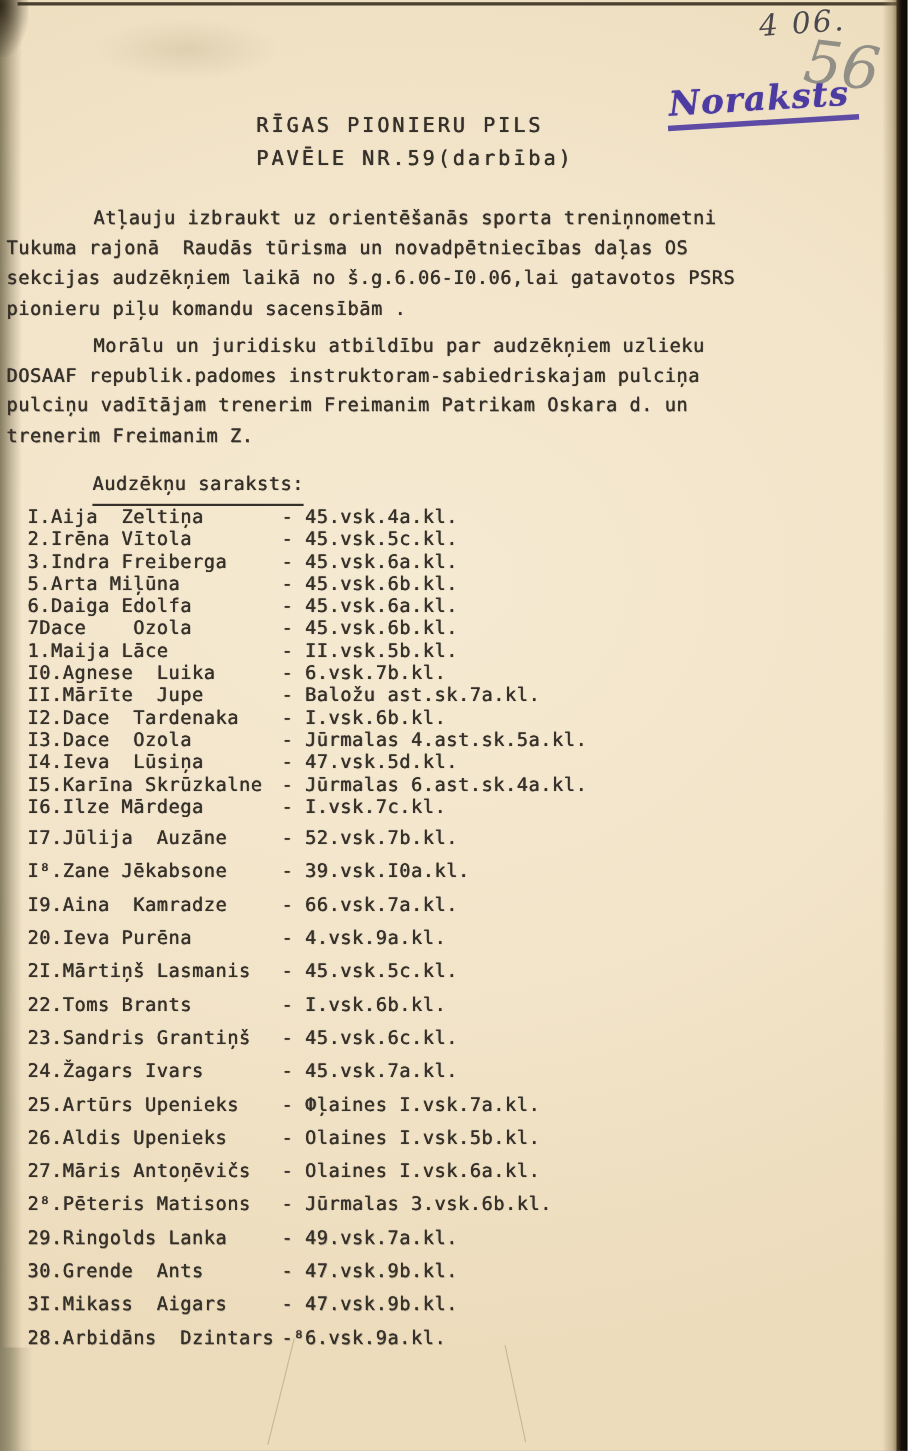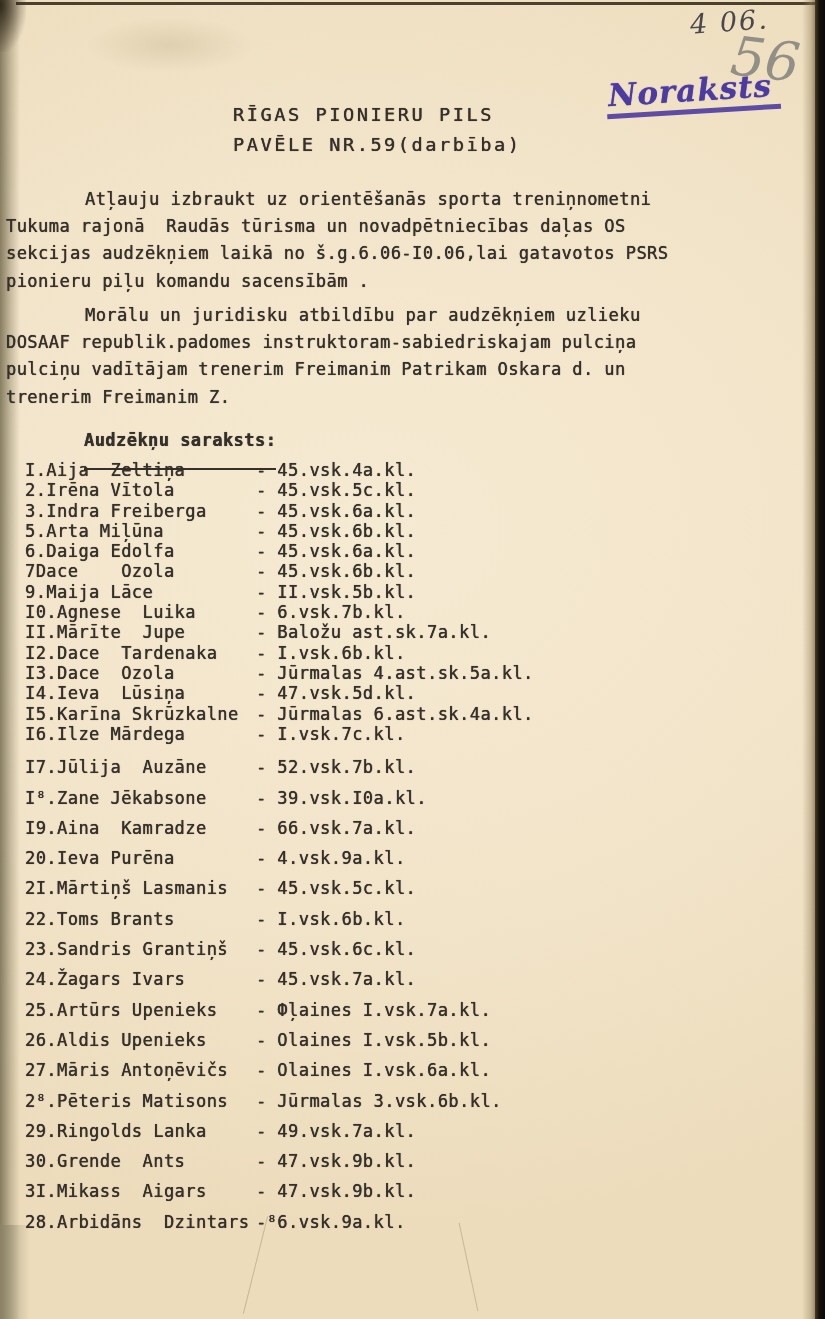--- a/index.html
+++ b/index.html
@@ -56,29 +56,29 @@
     font-size:18.5px;font-weight:normal;letter-spacing:2.6px;line-height:30px;
   }
   .para{position:absolute;left:6px;}
   .para .line{line-height:27.2px;}
   .para .line.indent{padding-left:79px;}
   .p1{top:186px;}
   .p2{top:302px;}
 
   .list-heading-wrap{position:absolute;left:84px;top:430px;}
   .list-heading{
-    font-weight:bold;
+    font-weight:normal;
     border-bottom:2.5px solid #35302a;
-    padding-bottom:18px;
+    padding-bottom:8px;
     display:inline-block;
   }
 
   .students{position:absolute;left:6px;top:460px;}
   .row{display:flex;height:20.3px;margin-left:19px;}
-  .row.r2{height:30.3px;align-items:center;}
+  .row.r2{height:30.3px;}
   .row.gap{margin-top:8px;}
   .row .nm{width:231px;flex:none;}
   .row .sc{flex:none;}
 
   
   .hw-date{
     position:absolute;left:690px;top:6px;
     font-family:"DejaVu Serif",serif;font-style:italic;
     font-size:27px;letter-spacing:2px;color:#4a484c;
     transform:rotate(-4deg);
@@ -161,21 +161,21 @@
       </div>
     <div class="row">
         <span class="tw nm">6.Daiga Edolfa</span>
         <span class="tw sc">- 45.vsk.6a.kl.</span>
       </div>
     <div class="row">
         <span class="tw nm">7Dace    Ozola</span>
         <span class="tw sc">- 45.vsk.6b.kl.</span>
       </div>
     <div class="row">
-        <span class="tw nm">9.Maija Lāce</span>
+        <span class="tw nm">1.Maija Lāce</span>
         <span class="tw sc">- II.vsk.5b.kl.</span>
       </div>
     <div class="row">
         <span class="tw nm">I0.Agnese  Luika</span>
         <span class="tw sc">- 6.vsk.7b.kl.</span>
       </div>
     <div class="row">
         <span class="tw nm">II.Mārīte  Jupe</span>
         <span class="tw sc">- Baložu ast.sk.7a.kl.</span>
       </div>

